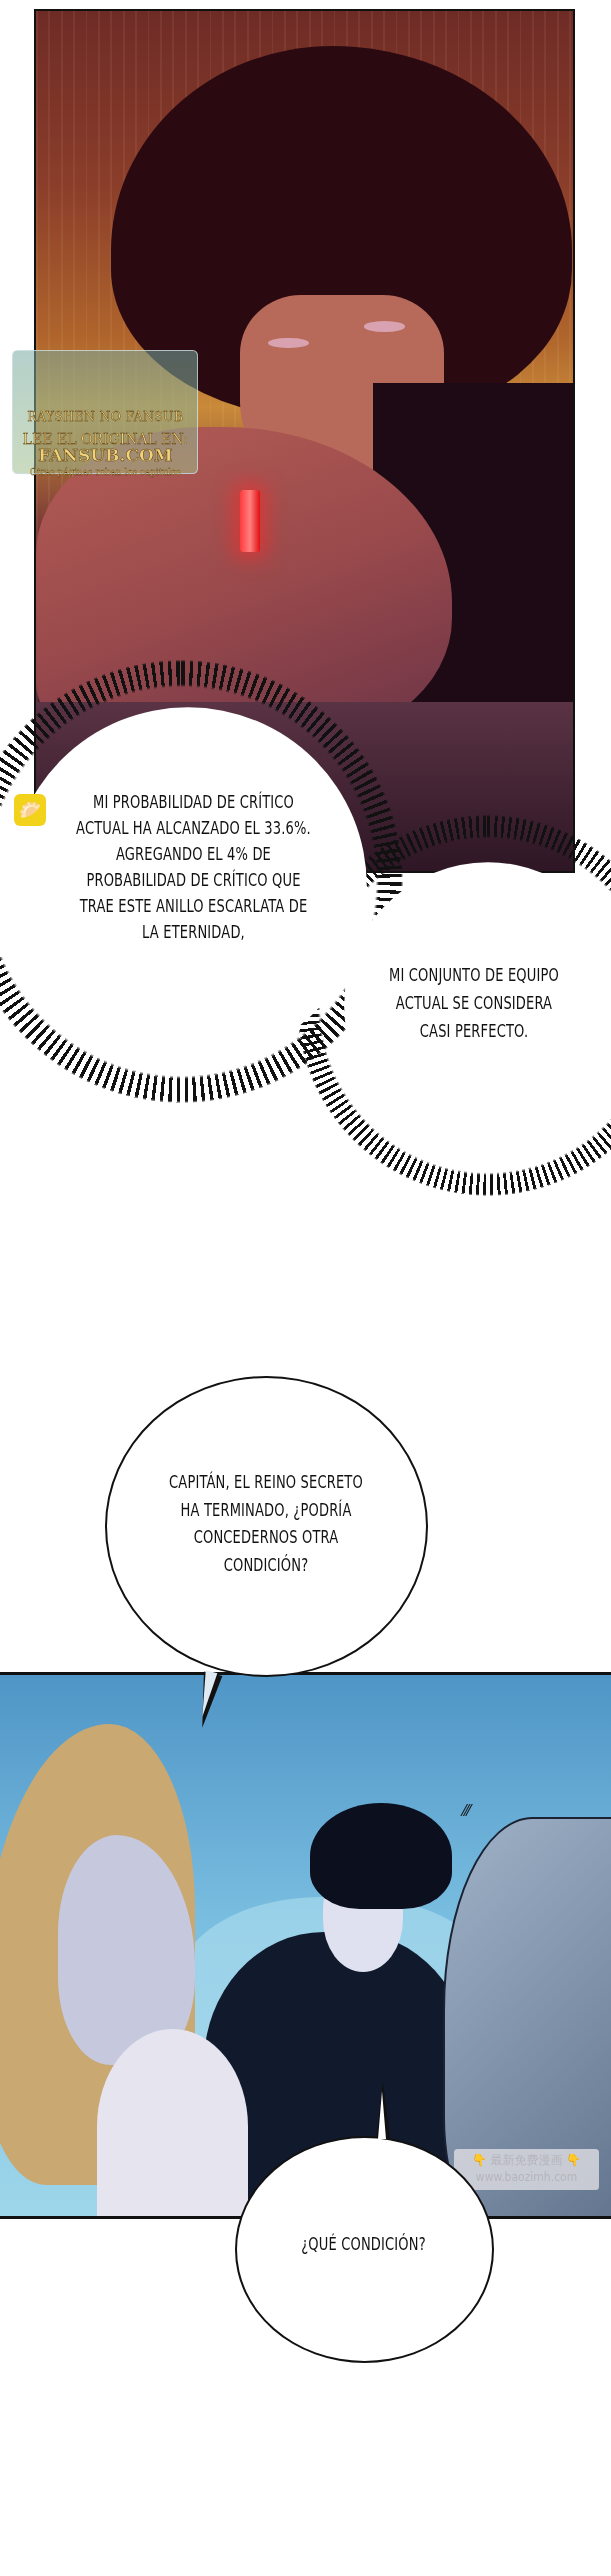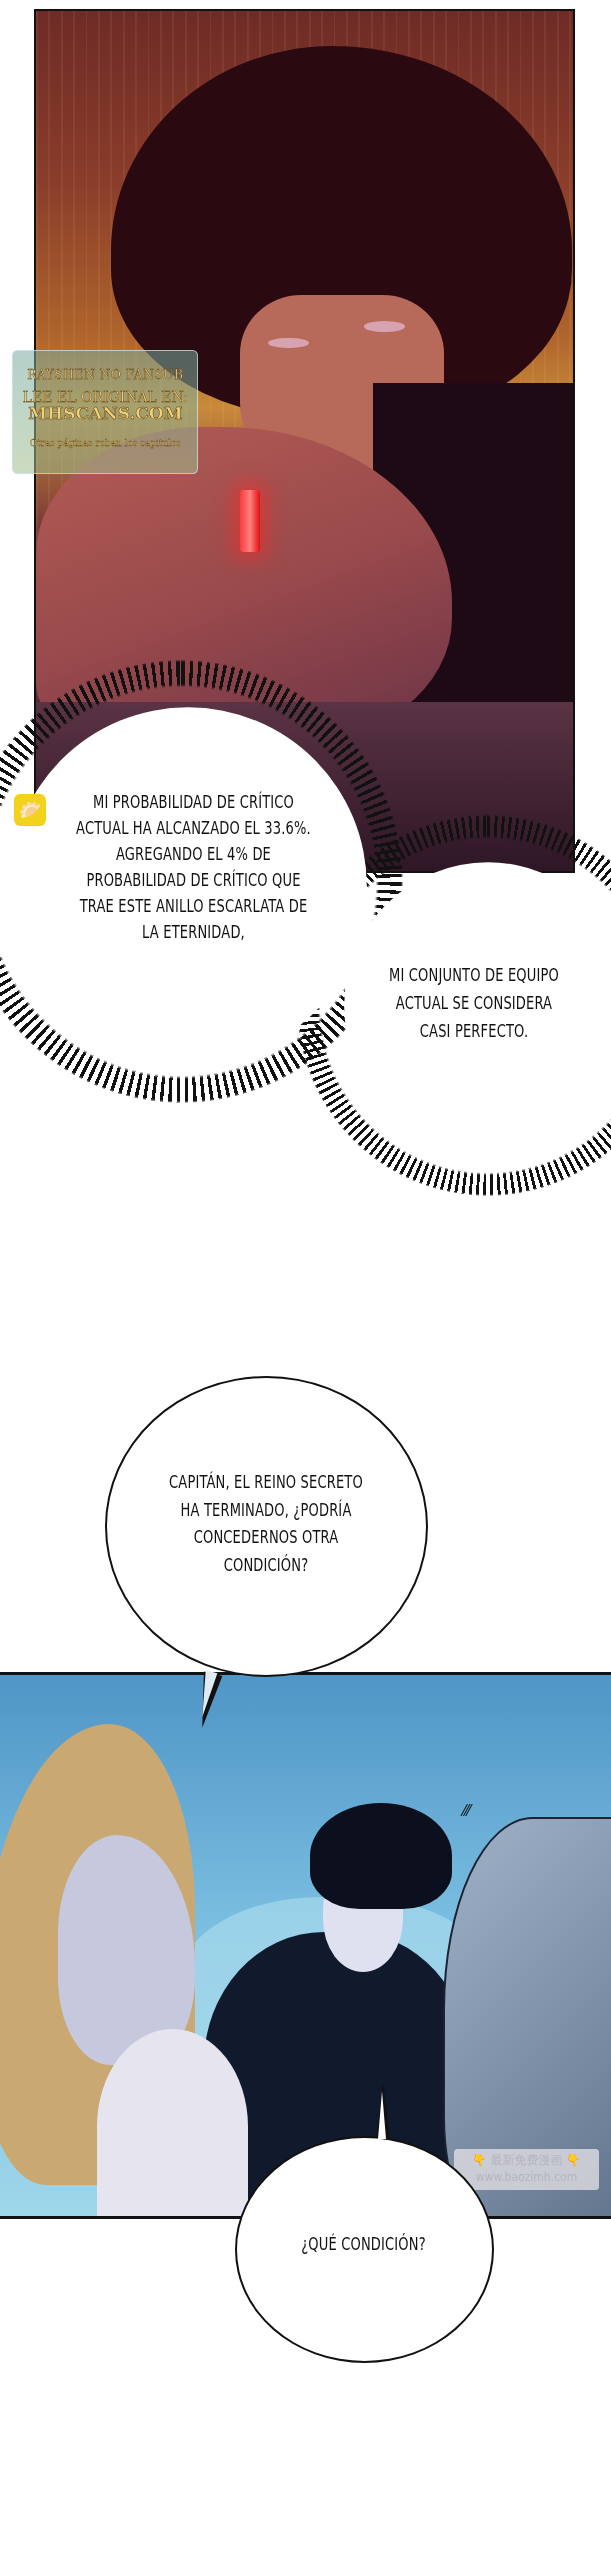--- a/index.html
+++ b/index.html
@@ -44,24 +44,24 @@
       background: linear-gradient(180deg, #5a3344, #2c1524);
     }
 
     
     #wm1 {
       left: 12.4px; top: 350px; width: 186px; height: 124px;
       border: 1.8px solid rgba(210,230,240,0.7); border-radius: 5.3px;
       background: linear-gradient(180deg, rgba(120,170,160,0.55), rgba(160,190,140,0.55));
       text-align: center; color: #3a2a10; box-sizing: border-box; padding-top: 16px;
     }
-    #wm1 .l1 { font-family: "DejaVu Serif", serif; font-size: 12.4px; color: #f0d27a; -webkit-text-stroke: 0.4px #5a3a10; letter-spacing: 0.4px; }
+    #wm1 .l1 { font-family: "DejaVu Serif", serif; font-size: 12.4px; color: #f0d27a; -webkit-text-stroke: 0.4px #5a3a10; letter-spacing: 0.4px; margin-top: 42px; }
     #wm1 .l2 { font-family: "DejaVu Serif", serif; font-size: 14px; color: #f0d27a; -webkit-text-stroke: 0.4px #5a3a10; margin-top: 7px; }
     #wm1 .l3 { font-family: "DejaVu Serif", serif; font-size: 17px; font-weight: bold; color: #f0d27a; -webkit-text-stroke: 0.5px #5a3a10; line-height: 17.7px; }
-    #wm1 .l4 { font-family: "DejaVu Serif", serif; font-size: 8.9px; color: #f0d27a; -webkit-text-stroke: 0.3px #5a3a10; margin-top: 15px; }
+    #wm1 .l4 { font-family: "DejaVu Serif", serif; font-size: 8.9px; color: #f0d27a; -webkit-text-stroke: 0.3px #5a3a10; margin-top: 2px; }
 
     
     .burst {
       border-radius: 50%;
       background: #ffffff;
       box-shadow: 0 0 0 1.8px #fff;
     }
     .burst-ring {
       border-radius: 50%;
       background: repeating-conic-gradient(#111 0deg 0.9deg, transparent 0.9deg 2.2deg);
@@ -146,21 +146,21 @@
   </div>
   <div class="shirt"></div>
   <div class="hand"></div>
   <div class="ring"></div>
   <div class="sleeve"></div>
 </div>
 
 <div id="wm1" class="abs">
   <div class="l1">RAYSHEN NO FANSUB</div>
   <div class="l2">LEE EL ORIGINAL EN:</div>
-  <div class="l3">MHSCANS.COM</div>
+  <div class="l3">FANSUB.COM</div>
   <div class="l4">Otras páginas roban los capitulos</div>
 </div>
 
 <div class="abs burst-ring" style="left:-40px; top:660px; width:443px; height:443px; z-index:3;"></div>
 <div class="abs burst" style="left:10.6px; top:709px; width:354px; height:354px; z-index:4;"></div>
 <div class="abs" style="left:43px; top:789px; width:301px; z-index:5;">
   <div class="bubble-text" style="left:0; width:301px;">
     <div>MI PROBABILIDAD DE CRÍTICO</div>
     <div>ACTUAL HA ALCANZADO EL 33.6%.</div>
     <div>AGREGANDO EL 4% DE</div>

